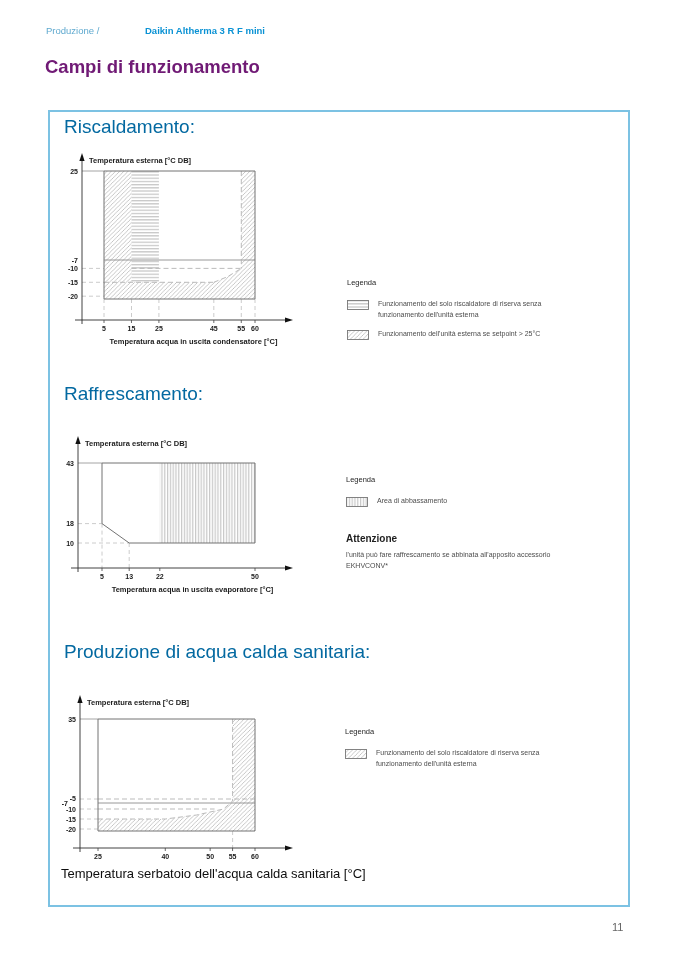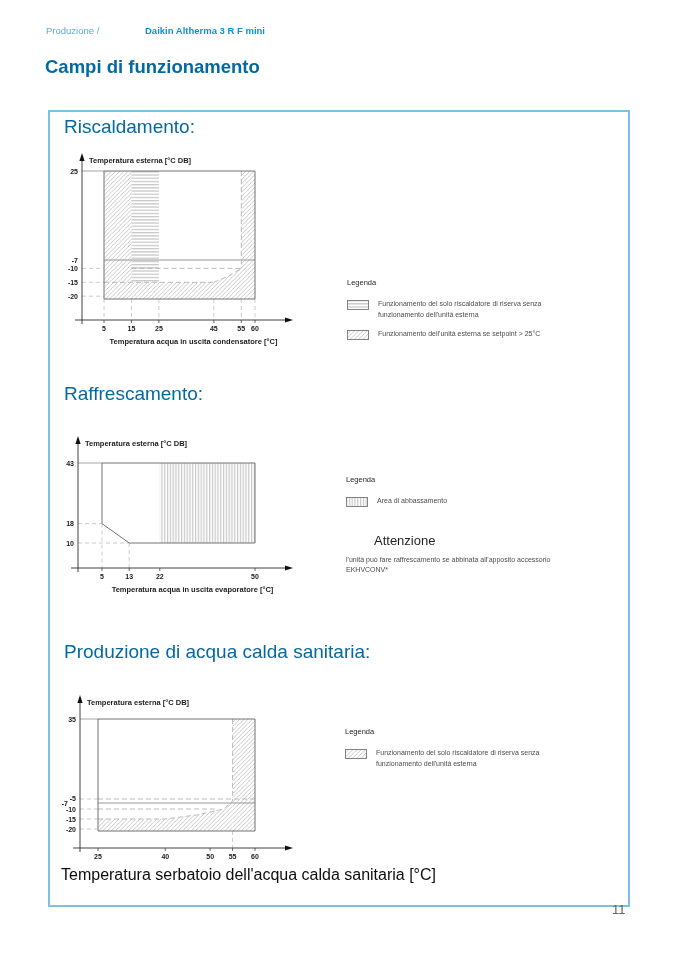--- a/index.html
+++ b/index.html
@@ -1,44 +1,44 @@
 <!DOCTYPE html>
 <html><head>
 <meta charset="utf-8">
 <style>
   html,body{margin:0;padding:0;background:#ffffff;}
   .page{position:relative;width:678px;height:959px;background:#fff;overflow:hidden;
         font-family:"Liberation Sans",sans-serif;}
   .breadcrumb{position:absolute;left:46px;top:25px;font-size:9.5px;color:#5ea9cf;}
   .breadcrumb .product{color:#0a92d4;font-weight:bold;padding-left:43px;}
-  .page-title{position:absolute;left:45px;top:56px;font-size:18.5px;font-weight:bold;color:#0369a1;}
+  .page-title{position:absolute;left:45px;top:56px;font-size:18.5px;font-weight:bold;color:#701a75;}
   .content-frame{position:absolute;left:48px;top:110px;width:578px;height:793px;
                  border:2px solid #7cc2e3;background:#fff;}
   .section-heading{position:absolute;font-size:19px;font-weight:400;color:#0369a1;}
   #h2-0{left:64px;top:116px;}
   #h2-1{left:64px;top:383px;}
   #h2-2{left:64px;top:641px;}
   .chart{position:absolute;}
   #chart-0{left:55px;top:152px;}
   #chart-1{left:55px;top:435px;}
   #chart-2{left:55px;top:694px;}
   .chart svg text{font-family:"Liberation Sans",sans-serif;}
   .legend{position:absolute;font-size:7px;color:#4c4c4c;line-height:1.5;}
   #legend-0{left:347px;top:277px;width:250px;}
   #legend-1{left:346px;top:474px;width:300px;}
   #legend-2{left:345px;top:726px;width:250px;}
   .legend-title{font-weight:normal;color:#1f1f1f;font-size:7.5px;margin-bottom:11px;}
   .legend-item{display:flex;gap:9px;margin-bottom:9px;align-items:flex-start;}
   .legend-text{white-space:pre-line;}
   .swatch{flex:0 0 auto;margin-top:1px;line-height:0;}
   .attention{margin-top:24px;}
-  .attention-title{font-weight:normal;color:#1f1f1f;font-size:13px;margin-bottom:4px;margin-left:28px;}
+  .attention-title{font-weight:bold;color:#1f1f1f;font-size:10px;margin-bottom:4px;}
   .attention-text{white-space:pre-line;}
-  .footer-label{position:absolute;left:61px;top:866px;font-size:16px;color:#0e0e0e;}
-  .page-number{position:absolute;left:612px;top:902px;font-size:13px;color:#666;}
+  .footer-label{position:absolute;left:61px;top:866px;font-size:13px;color:#0e0e0e;}
+  .page-number{position:absolute;left:612px;top:921px;font-size:11px;color:#666;}
 </style>
 </head>
 <body>
 
 <div class="page">
 
   <div class="breadcrumb">
     <span>Produzione / </span><span class="product">Daikin Altherma 3 R F mini</span>
   </div>
 

